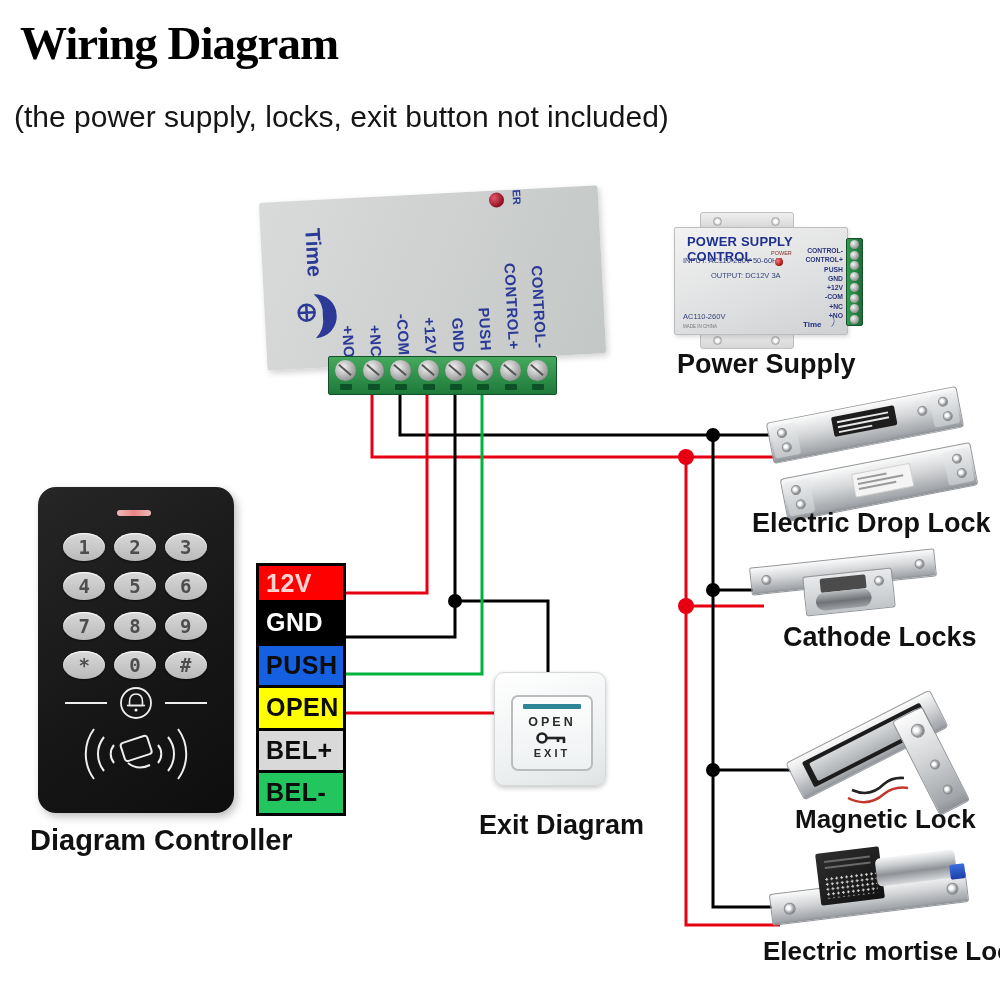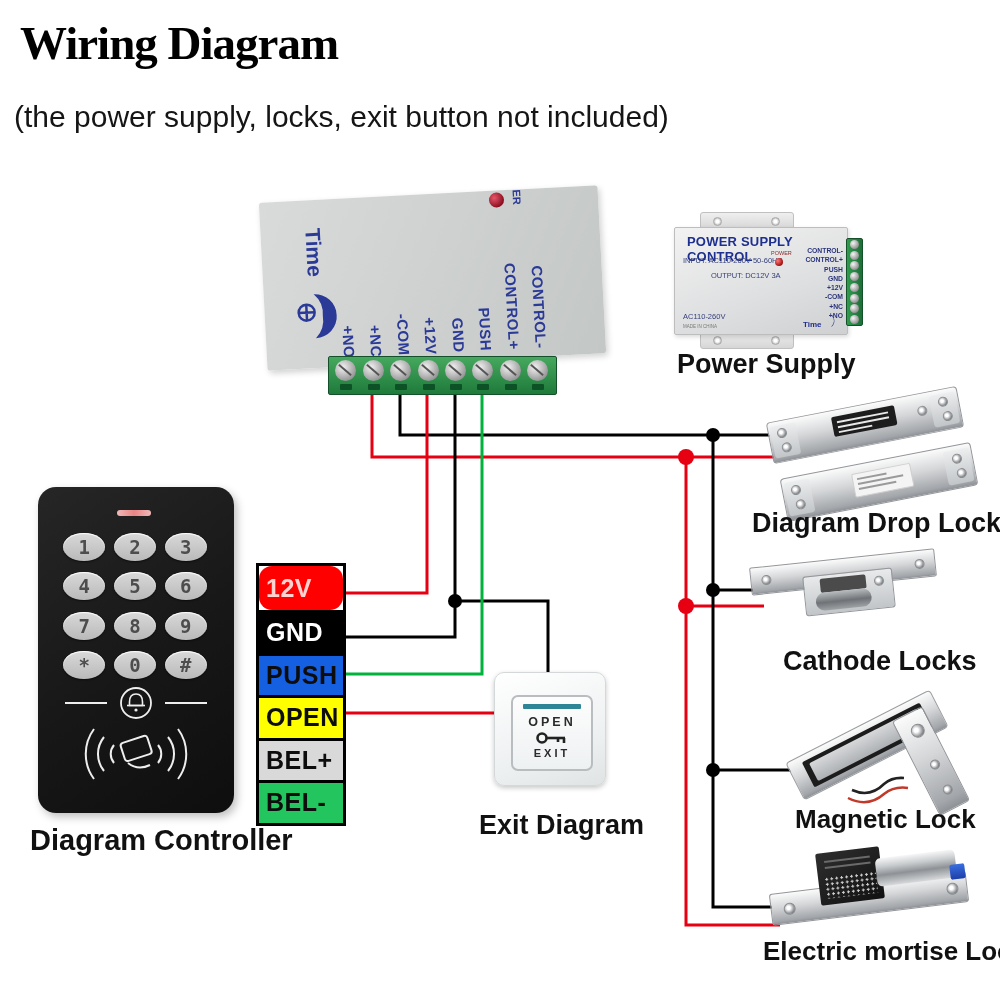--- a/index.html
+++ b/index.html
@@ -78,21 +78,21 @@
       box-shadow:inset 0 1px 1px #fff, 0 1px 2px rgba(0,0,0,.6);
       display:flex;align-items:center;justify-content:center;
       font-family:"DejaVu Sans Mono",monospace;font-weight:bold;font-size:19px;color:#4d4d4d;}
   #kp-bell{position:absolute;left:23px;top:198px;}
   #kp-rfid{position:absolute;left:32px;top:236px;}
 
   
   #wireblock{left:256px;top:563px;width:84px;z-index:4;border:3px solid #000;background:#fff;}
   .wrow{height:39.5px;border-top:3px solid #000;display:flex;align-items:center;
       padding-left:7px;font-size:25px;font-weight:600;letter-spacing:.5px;}
-  .wrow:first-child{border-top:none;height:44px;border-radius:13px;}
+  .wrow:first-child{border-top:none;height:34px;}
 
   
   #exitbtn{left:494px;top:672px;width:110px;height:112px;z-index:4;border-radius:10px;
       background:linear-gradient(160deg,#ffffff,#eceff0 70%,#dfe3e4);
       box-shadow:0 2px 5px rgba(0,0,0,.22);border:1px solid #d5d8d9;}
   #exit-panel{position:absolute;left:16px;top:22px;width:78px;height:72px;border-radius:7px;
       border:2px solid #b9bdbf;background:linear-gradient(180deg,#fdfdfd,#eef1f2);
       display:flex;flex-direction:column;align-items:center;}
   #exit-bar{margin-top:7px;width:58px;height:5px;background:#2e8596;border-radius:1px;}
   #exit-door{margin-top:6px;font-size:12.5px;font-weight:bold;letter-spacing:3px;color:#2b2b2b;}
@@ -326,34 +326,34 @@
     <span class="sticker-light" style="left:70px;top:8px;width:58px;height:22px;">
       <span class="stick-line-d" style="left:4px;top:4px;width:30px;"></span>
       <span class="stick-line-d" style="left:4px;top:9px;width:46px;"></span>
       <span class="stick-line-d" style="left:4px;top:14px;width:38px;"></span>
     </span>
     <span class="endtab" style="left:164px;"></span>
     <span class="hole" style="left:172px;top:8px;"></span>
     <span class="hole" style="left:174px;top:23px;"></span>
   </div>
 </div>
-<div class="abs caption capt" style="left:752px;top:508px;">Diagram Drop Lock</div>
+<div class="abs caption capt" style="left:752px;top:508px;">Electric Drop Lock</div>
 
 <div class="abs lockwrap" id="cathlock">
   <div class="bar" style="left:2px;top:16px;width:184px;height:26px;transform:rotate(-6deg);border-radius:2px;">
     <span class="hole" style="left:10px;top:8px;"></span>
     <span class="hole" style="left:164px;top:8px;"></span>
   </div>
   <div class="bar" style="left:56px;top:30px;width:88px;height:38px;transform:rotate(-6deg);border-radius:3px;background:linear-gradient(180deg,#e8eaeb,#c2c5c8);">
     <span class="blk" style="left:16px;top:3px;width:46px;height:14px;background:#4b4b4b;"></span>
     <span class="cyl" style="left:10px;top:17px;width:56px;height:18px;border-radius:9px;background:linear-gradient(180deg,#b9bcbe,#6f7377 55%,#9ea2a5);"></span>
     <span class="hole" style="left:70px;top:6px;"></span>
   </div>
 </div>
-<div class="abs caption capt" style="left:783px;top:622px;margin-top:24px;">Cathode Locks</div>
+<div class="abs caption capt" style="left:783px;top:622px;">Cathode Locks</div>
 
 <div class="abs lockwrap" id="maglock">
   <div class="bar" style="left:-2px;top:48px;width:160px;height:40px;transform:rotate(-27deg);border:1px solid #9b9ea1;">
     <span style="position:absolute;left:14px;top:6px;width:132px;height:28px;background:#1c1c1c;border-radius:2px;"></span>
     <span style="position:absolute;left:20px;top:10px;width:120px;height:20px;background:linear-gradient(180deg,#d6d8da,#aeb1b4);border-radius:2px;"></span>
   </div>
   <div class="bar" style="left:126px;top:32px;width:32px;height:104px;transform:rotate(-27deg);">
     <span class="hole" style="left:11px;top:12px;width:12px;height:12px;"></span>
     <span class="hole" style="left:13px;top:52px;"></span>
     <span class="hole" style="left:13px;top:80px;"></span>

